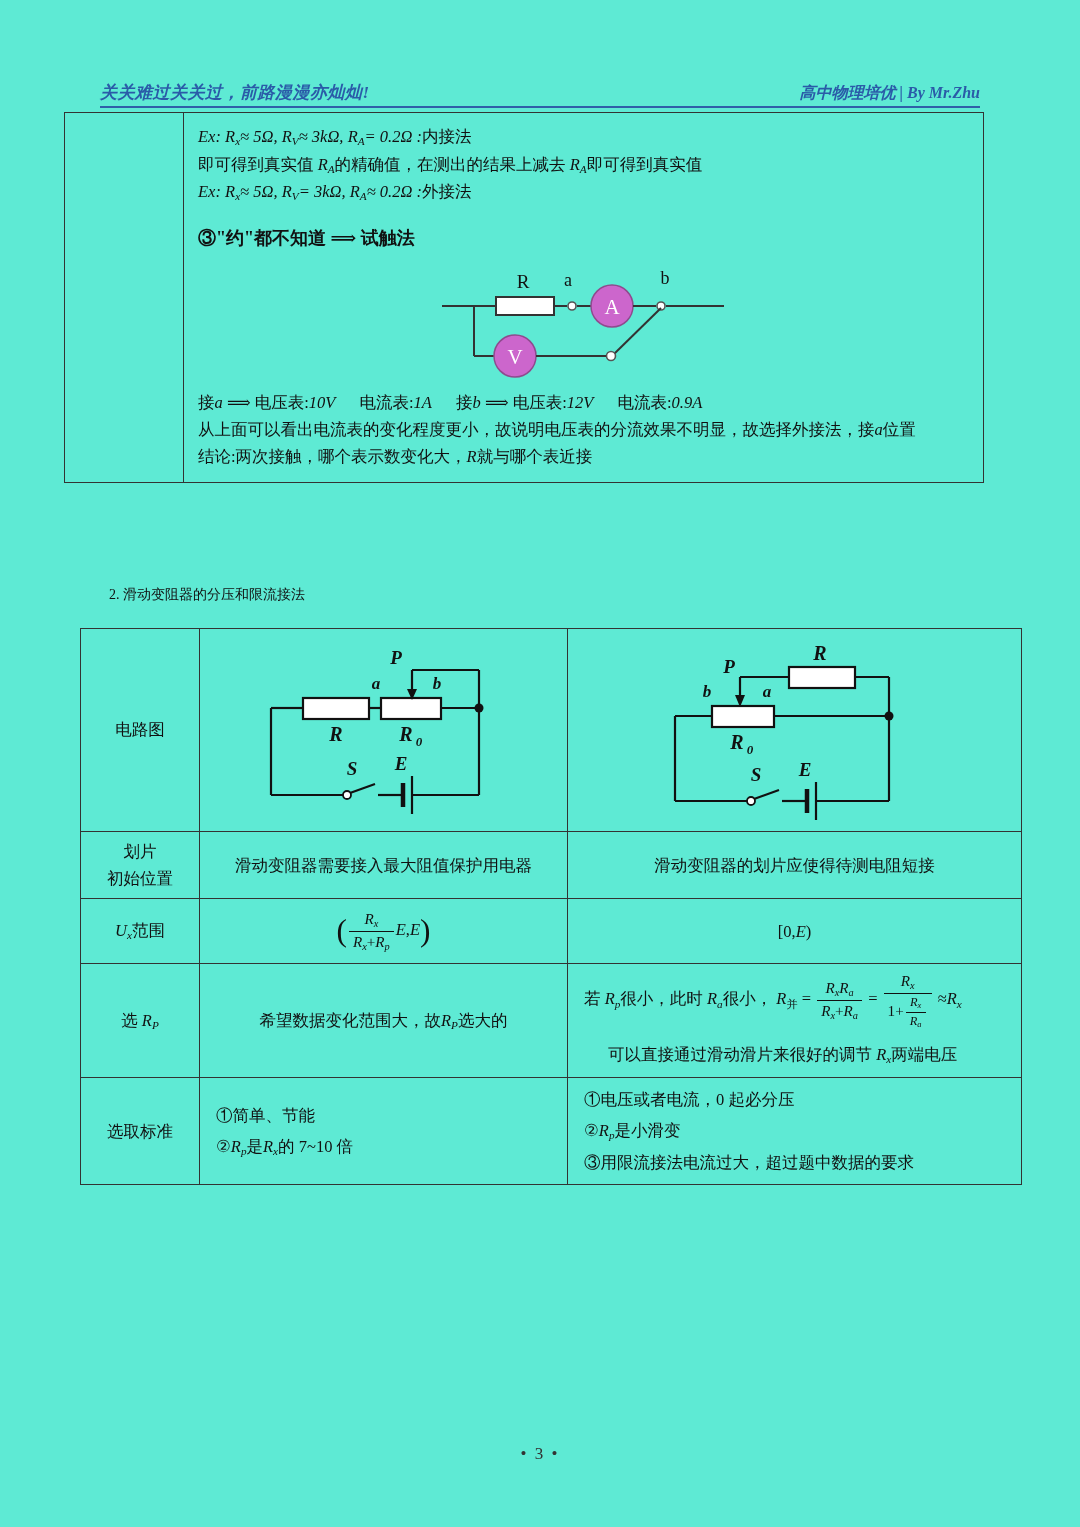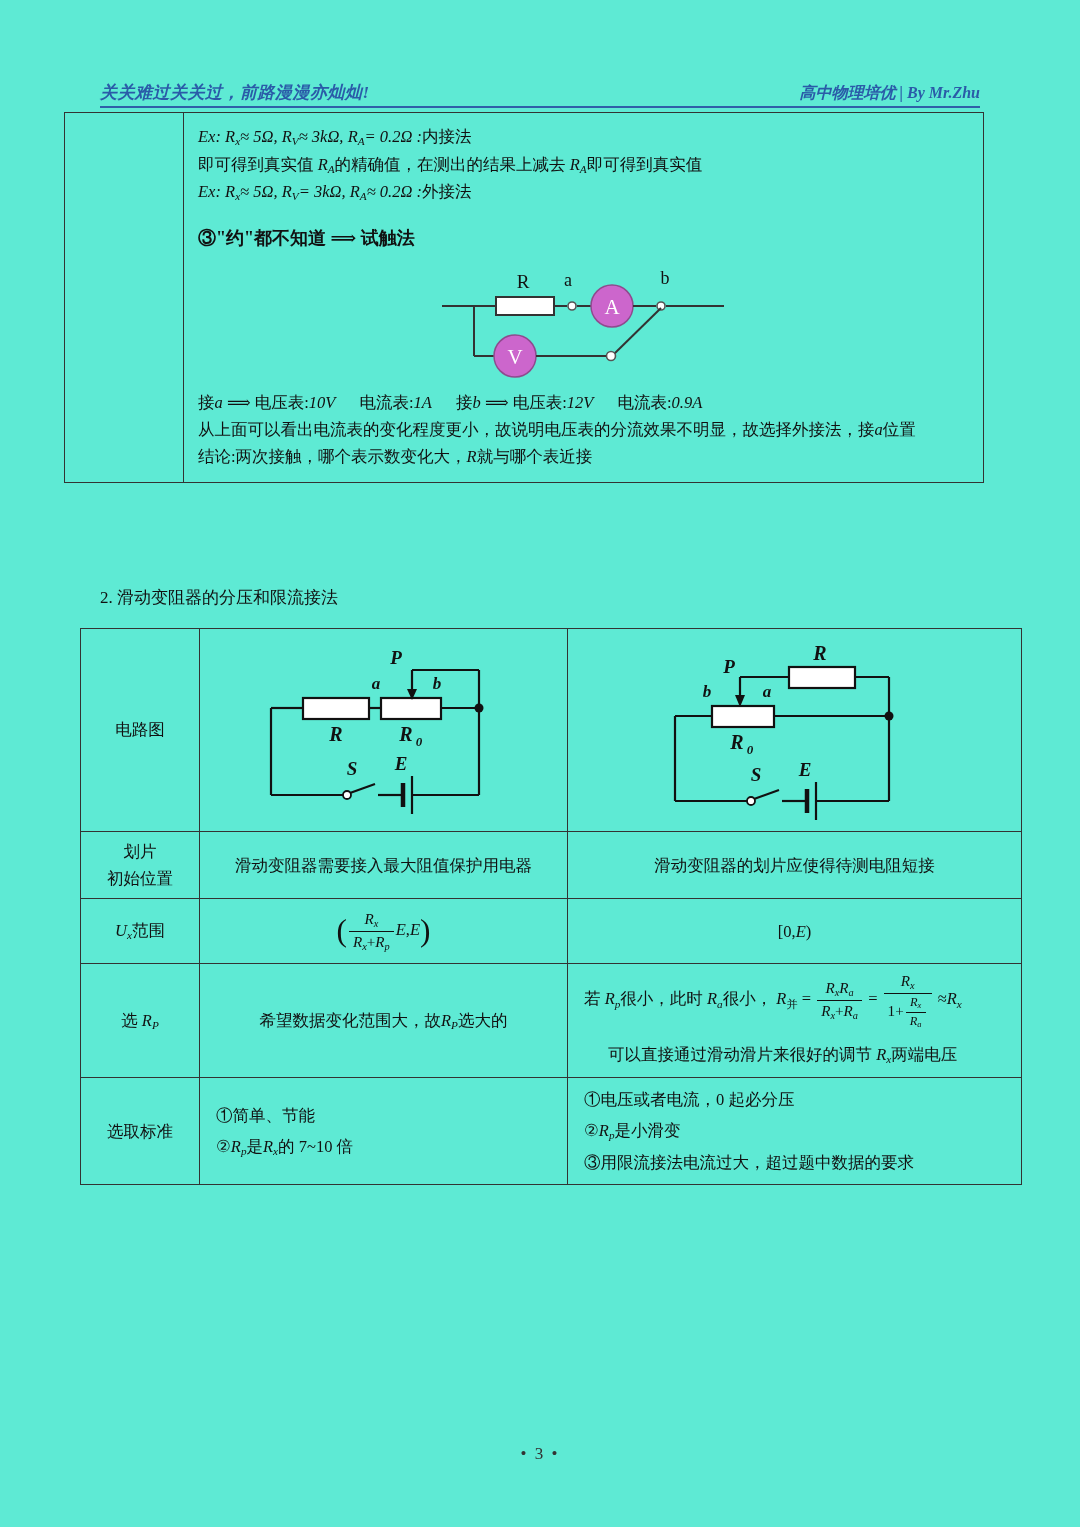--- a/index.html
+++ b/index.html
@@ -89,23 +89,23 @@
   .bold-head {
     font-weight: bold;
     font-size: 18px;
     margin: 18px 0 10px 0;
   }
   .gap-sm { display: inline-block; width: 20px; }
 
   
   #section2-title {
     position: absolute;
-    left: 100px;
+    left: 109px;
     top: 586px;
-    font-size: 17px;
+    font-size: 14px;
     color: #111;
   }
 
   
   #main-table {
     left: 80px;
     top: 628px;
     width: 920px;
   }
   #main-table td {

